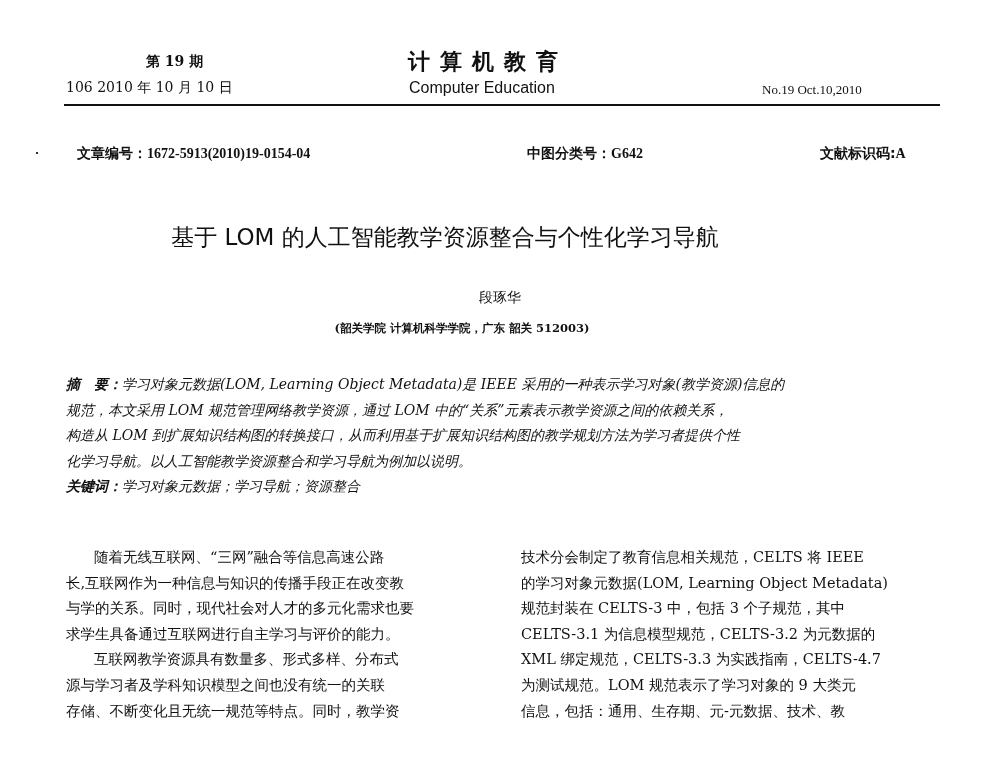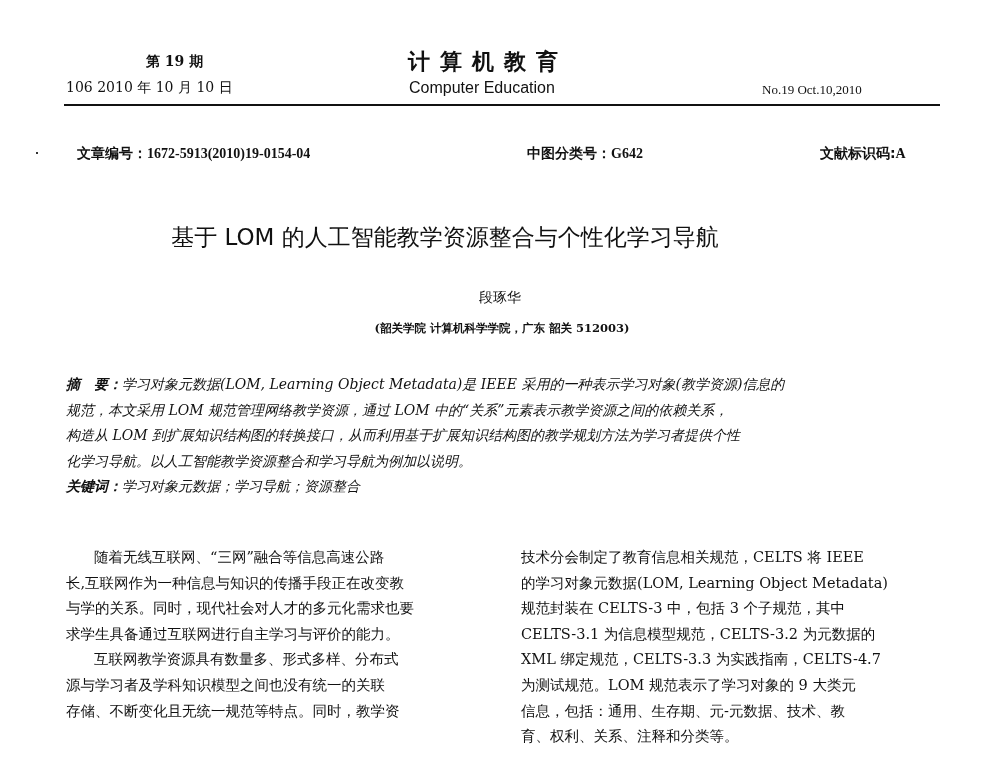--- a/index.html
+++ b/index.html
@@ -18,21 +18,21 @@
   .meta { top:145px; font-size:14px; font-weight:bold; font-family:"Liberation Serif","DejaVu Serif",serif; }
   .meta-dot { left:36px; top:152px; width:2px; height:2px; background:#333; }
   .meta-article { left:68px;margin-left:9px; }
   .meta-class { left:527px; }
   .meta-doc { left:820px; }
   .meta .lbl { font-family:"DejaVu Sans",sans-serif; font-weight:bold; font-size:14px; }
 
   
   .title { left:0; width:890px; top:222px; text-align:center; font-size:23px; font-family:"DejaVu Sans","Liberation Sans",sans-serif; }
   .author { left:0; width:1000px; top:289px; text-align:center; font-size:14px; font-family:"DejaVu Serif",serif; }
-  .affil { left:0; width:924px; top:321px; text-align:center; font-size:11.5px; font-weight:bold; font-family:"DejaVu Serif",serif;margin-left:40px; }
+  .affil { left:0; width:924px; top:321px; text-align:center; font-size:11.5px; font-weight:bold; font-family:"DejaVu Serif",serif; }
 
   
   .abstract { left:66px; top:372px; width:874px; font-size:14px; line-height:25.5px; font-family:"DejaVu Serif","Liberation Serif",serif; white-space:normal; text-align:justify; }
   .abstract .lbl { font-weight:bold; font-family:"DejaVu Sans",sans-serif; }
   .abs-line { display:block; white-space:nowrap;font-style:italic; }
   .keywords .lbl { font-weight:bold; font-family:"DejaVu Sans",sans-serif; }
 
   
   .col { top:545px; font-size:14.5px; line-height:25.6px; font-family:"DejaVu Serif","Liberation Serif",serif; }
   .col-left { left:66px; width:428px; }
@@ -84,14 +84,13 @@
 </div>
 
 <div class="abs col col-right">
   <span class="ln">技术分会制定了教育信息相关规范，CELTS 将 IEEE</span>
   <span class="ln">的学习对象元数据(LOM, Learning Object Metadata)</span>
   <span class="ln">规范封装在 CELTS-3 中，包括 3 个子规范，其中</span>
   <span class="ln">CELTS-3.1 为信息模型规范，CELTS-3.2 为元数据的</span>
   <span class="ln">XML 绑定规范，CELTS-3.3 为实践指南，CELTS-4.7</span>
   <span class="ln">为测试规范。LOM 规范表示了学习对象的 9 大类元</span>
   <span class="ln">信息，包括：通用、生存期、元-元数据、技术、教</span>
-  <span class="ln">育、权利、关系、注释和分类等。</span>
 </div>
 
 </body></html>

